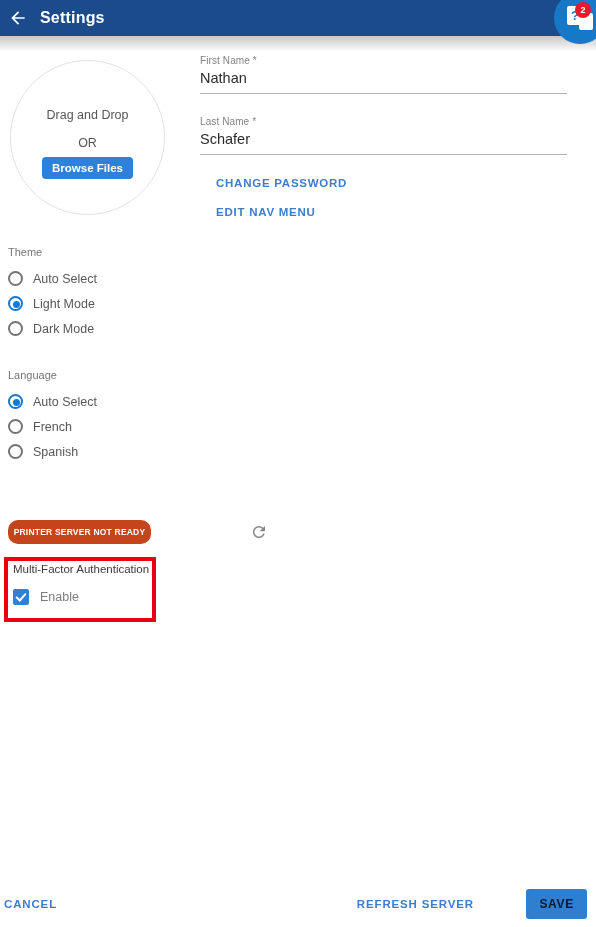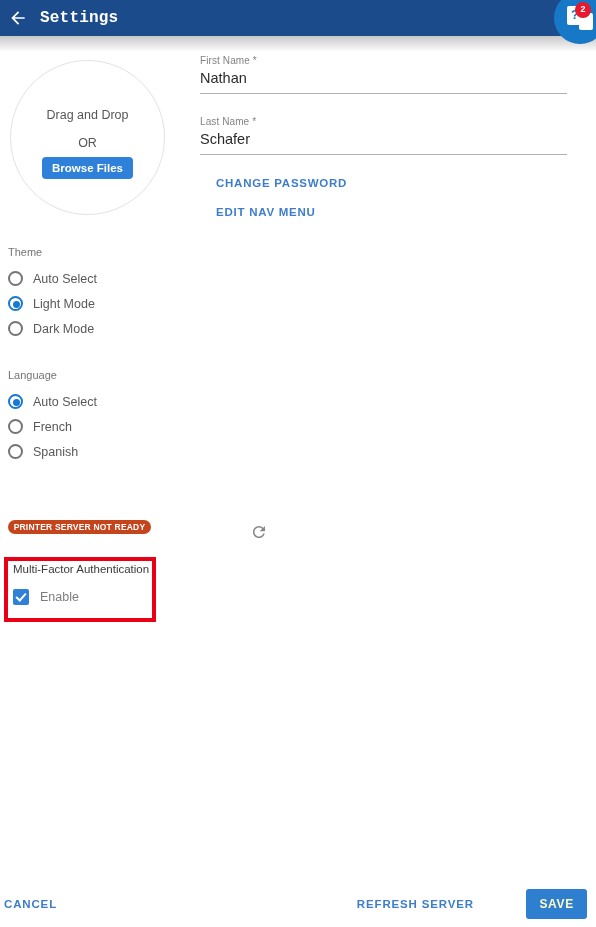--- a/index.html
+++ b/index.html
@@ -16,21 +16,20 @@
     background: #ffffff;
   }
 
   
   .appbar {
     position: absolute; top: 0; left: 0;
     width: 596px; height: 36px;
     background: #1c4b8c;
     display: flex; align-items: center;
     z-index: 30;
-    font-family: Liberation Mono, monospace;
   }
   .back-btn {
     width: 36px; height: 36px;
     display: flex; align-items: center; justify-content: center;
     cursor: pointer;
   }
   .back-btn svg { display: block; }
   .appbar-title {
     color: #ffffff;
     font-size: 16px;
@@ -188,21 +187,21 @@
   }
   .radio-label {
     font-size: 12.5px;
     color: #585858;
   }
 
   
   .printer-badge {
     position: absolute;
     left: 8px; top: 520px;
-    width: 143px; height: 14px;
+    width: 143px; height: 24px;
     background: #c4441c;
     border-radius: 10px;
     color: #ffffff;
     font-size: 8.5px;
     font-weight: bold;
     letter-spacing: .2px;
     display: flex; align-items: center; justify-content: center;
     cursor: pointer;
   }
 
@@ -271,21 +270,21 @@
     cursor: pointer;
     font-family: "Liberation Sans", sans-serif;
     padding: 6px 4px;
   }
   .cancel-pos { position: absolute; left: 0px; }
   .refresh-pos { position: absolute; right: 118px; }
   .save-btn {
     position: absolute;
     right: 9px;
     background: #2f7fd0;
-    color: #fef9c3;
+    color: #0f172a;
     border: none;
     border-radius: 3px;
     font-size: 12px;
     font-weight: bold;
     letter-spacing: .7px;
     padding: 8px 13px;
     cursor: pointer;
     font-family: "Liberation Sans", sans-serif;
     margin-left: 48px;
   }

